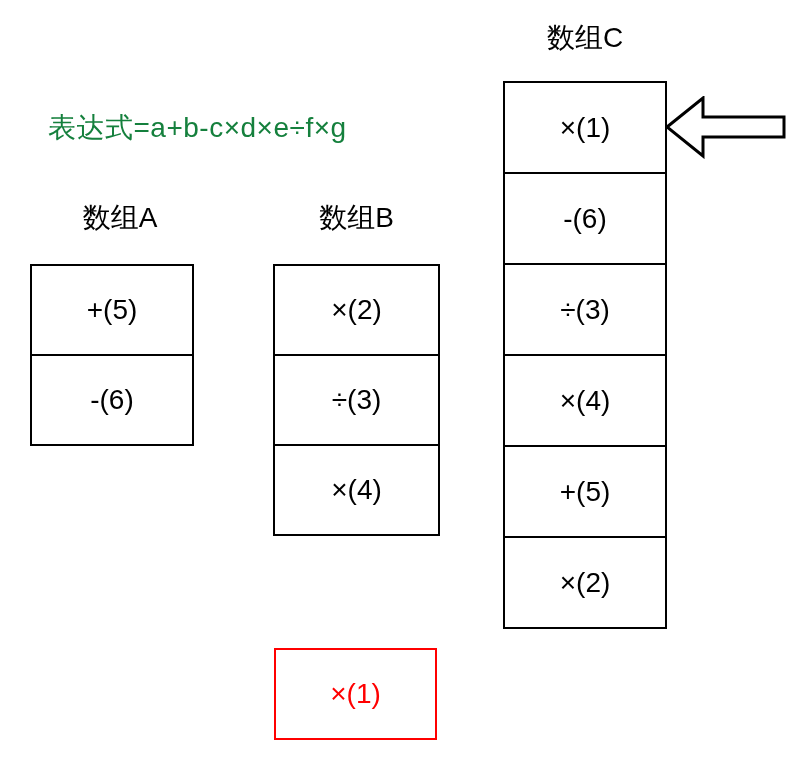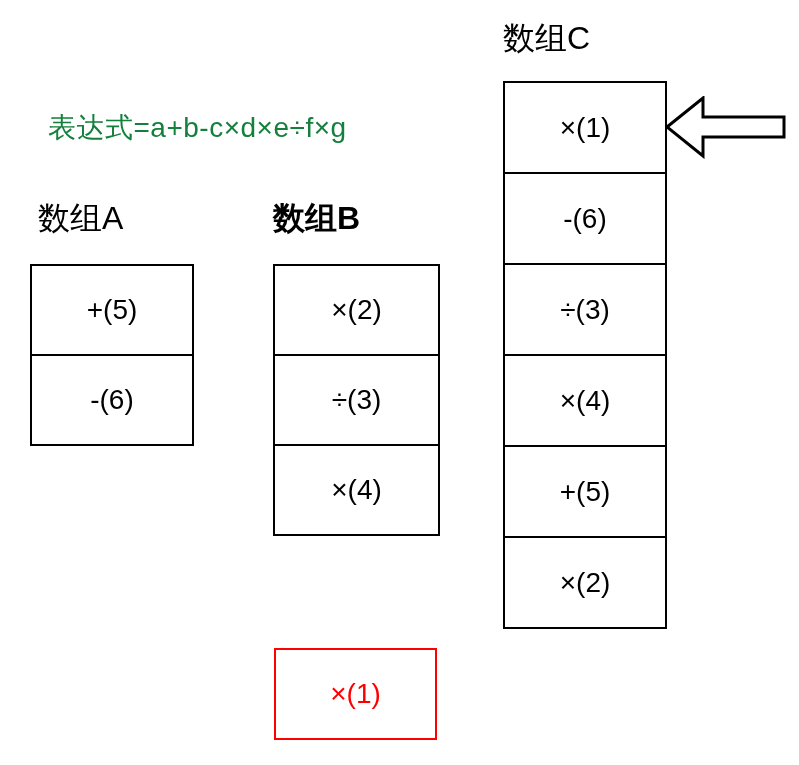--- a/index.html
+++ b/index.html
@@ -11,22 +11,23 @@
   #canvas {
     position: relative;
     width: 799px;
     height: 765px;
     background: #ffffff;
     color: #000000;
     overflow: hidden;
   }
   .label {
     position: absolute;
-    font-size: 32px;
+    font-size: 28px;
     line-height: 34px;
+    text-align: center;
     color: #000000;
     white-space: nowrap;
   }
   .expression {
     position: absolute;
     left: 48px;
     top: 111px;
     font-size: 28px;
     line-height: 34px;
     color: #15803d;
@@ -80,21 +81,21 @@
     <polygon points="2,31 38,2 38,21 119,21 119,41 38,41 38,60" fill="#ffffff" stroke="#000000" stroke-width="3" stroke-linejoin="miter"></polygon>
   </svg>
 
   <div class="label" style="left:38px; top:201px; width:164px;">数组A</div>
 
   <div class="box" style="left:30px; top:264px; width:164px;">
     <div class="cell">+(5)</div>
     <div class="cell">-(6)</div>
   </div>
 
-  <div class="label" style="left:273px; top:201px; width:167px;font-weight:bold;">数组B</div>
+  <div class="label" style="left:273px; top:201px; width:167px;">数组B</div>
 
   <div class="box" style="left:273px; top:264px; width:167px;">
     <div class="cell">×(2)</div>
     <div class="cell">÷(3)</div>
     <div class="cell">×(4)</div>
   </div>
 
 
   <div class="box box-deleted" style="left:274px; top:648px; width:163px;">
     <div class="cell">×(1)</div>

